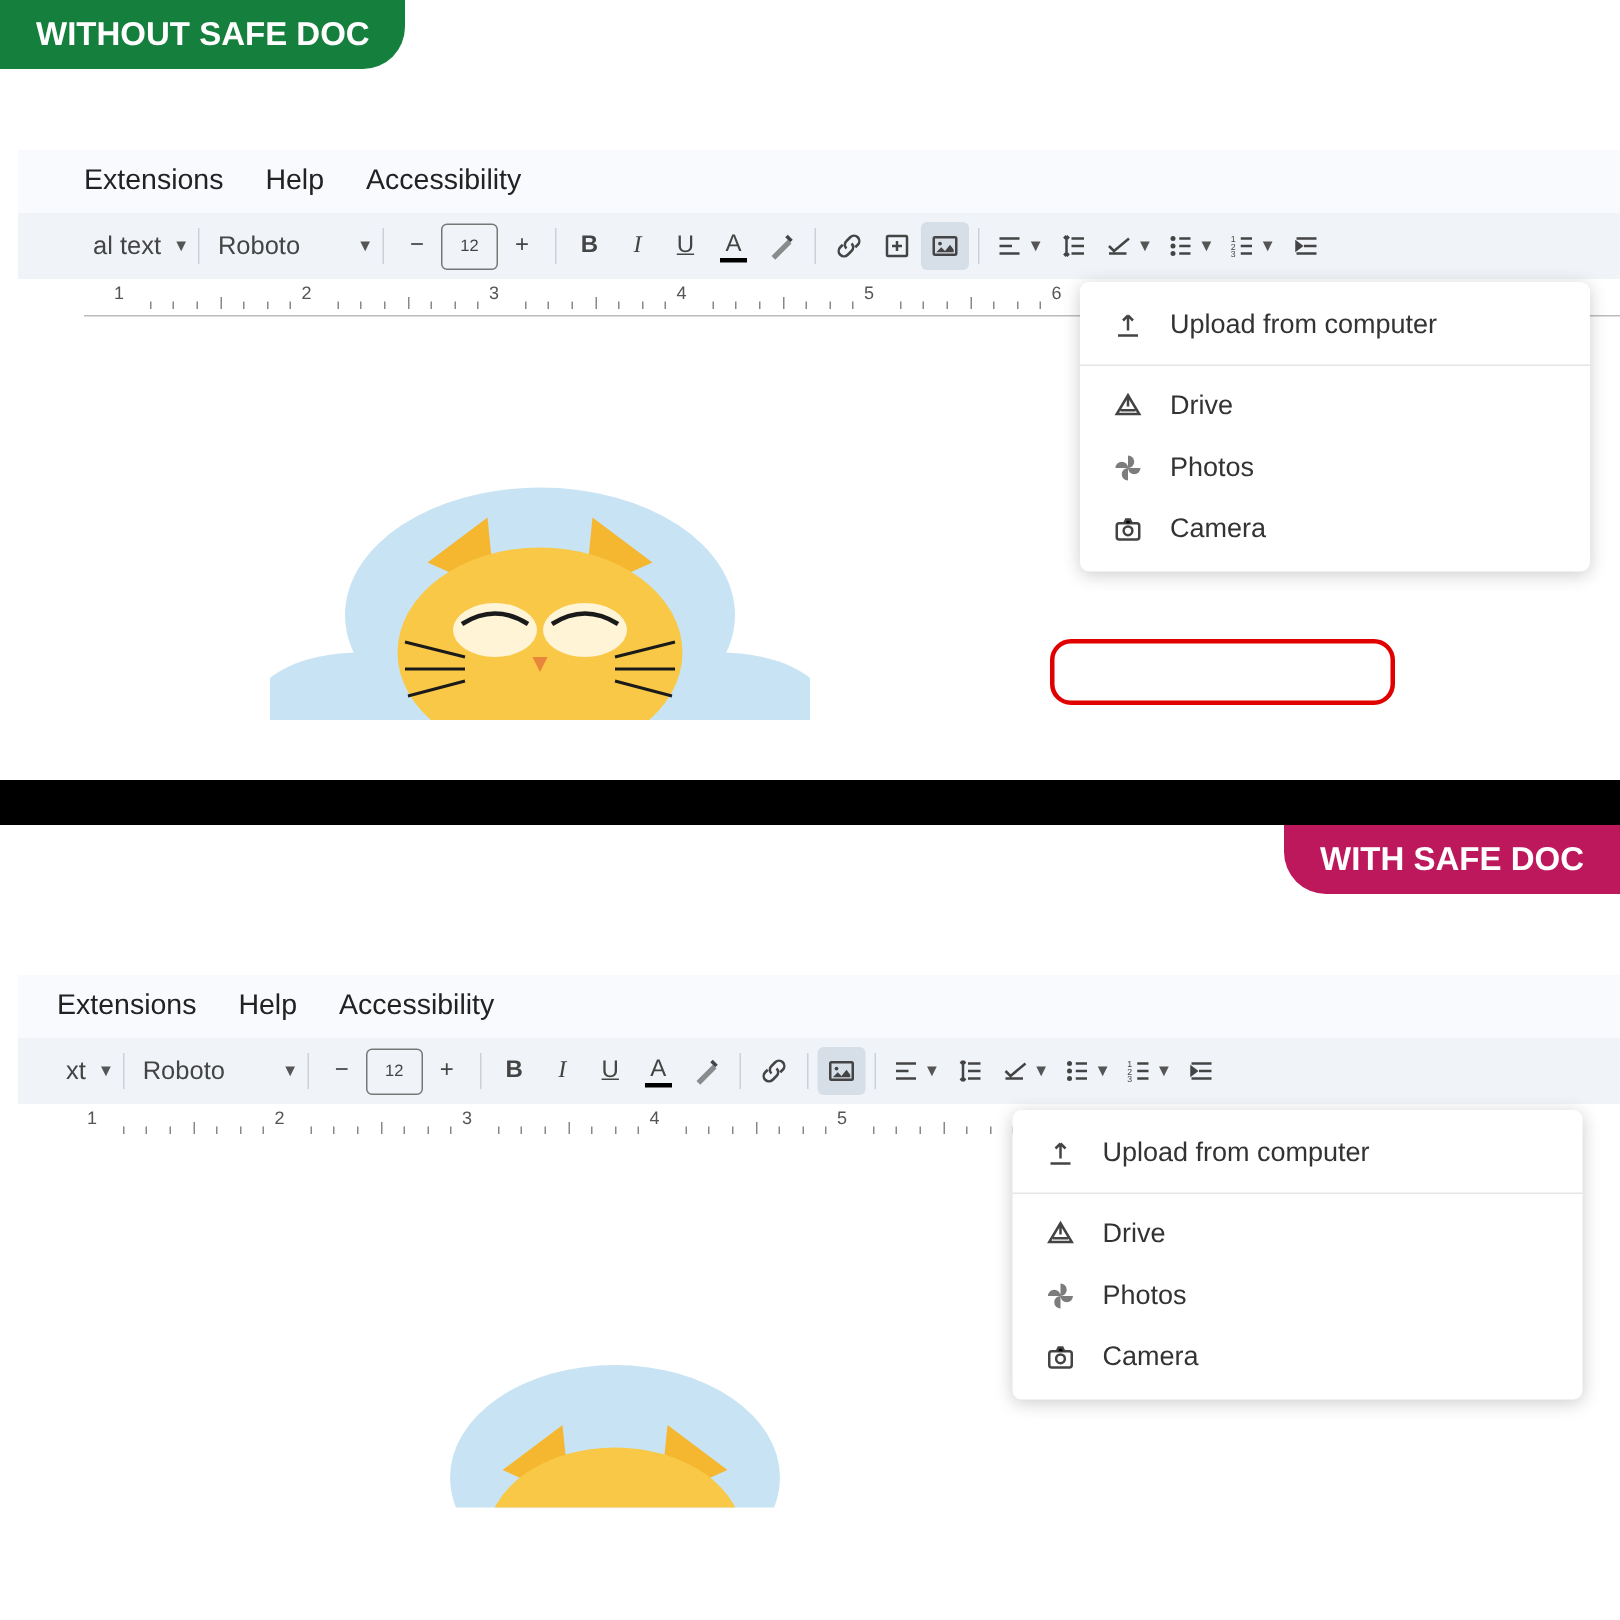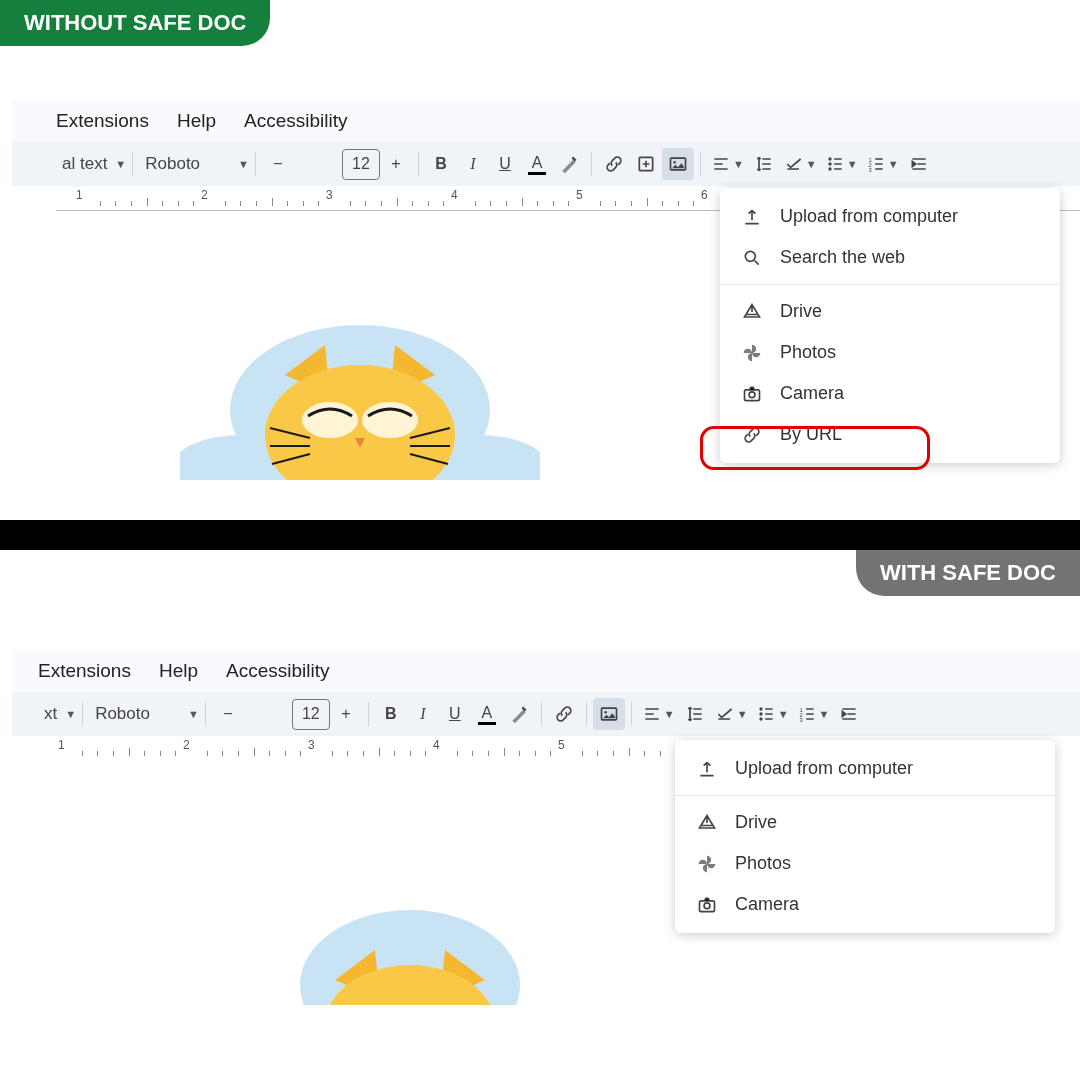--- a/index.html
+++ b/index.html
@@ -1,28 +1,28 @@
 <!DOCTYPE html>
 <html><head>
 <meta charset="utf-8">
 <style>
 * { margin:0; padding:0; box-sizing:border-box; }
 body { font-family:Arial,sans-serif; width:1080px; height:1080px; background:#fff; position:relative; overflow:hidden; }
 .badge { position:absolute; color:#fff; font-weight:bold; font-size:22px; padding:10px 24px; z-index:100; }
 .badge-red { background:#15803d; top:0; left:0; border-radius:0 0 28px 0; }
-.badge-green { background:#737373; border-radius:0 0 0 28px;text-align:right; }
+.badge-green { background:#be185d; border-radius:0 0 0 28px;text-align:right; }
 .panel { position:absolute; left:12px; right:0; background:#fff; }
 .menubar { display:flex; gap:28px; padding:10px 44px; background:#f8fafd; font-size:19px; color:#222; }
 .menubar span { cursor:pointer; }
 .toolbar { display:flex; align-items:center; padding:6px 44px; background:#f0f4f9; gap:0; font-size:16px; color:#444; position:relative; overflow:hidden; }
 .tbtn { display:flex; align-items:center; justify-content:center; min-width:32px; height:32px; padding:0 4px; cursor:pointer; border-radius:4px; }
 .tbtn.active { background:#d6dee8; }
 .sep { width:1px; height:24px; background:#ccd1d7; margin:0 6px; }
 .dd { font-size:11px; color:#555; margin-left:2px; }
-.fsize { border:1px solid #777; border-radius:4px; width:38px; height:31px; display:flex; align-items:center; justify-content:center; font-size:16px;margin-left:48px; }
+.fsize { border:1px solid #777; border-radius:4px; width:38px; height:31px; display:flex; align-items:center; justify-content:center; font-size:11px; }
 .style-text { padding:0 6px; font-size:17px; color:#444; }
 .ruler { position:relative; height:28px; margin-left:44px; font-size:12px; color:#555; }
 .ruler .num { position:absolute; top:2px; }
 .ruler .tick { position:absolute; width:1px; background:#888; bottom:8px; }
 .rulerline { position:absolute; height:1px; background:#bbb; left:44px; right:0; }
 .catbox { position:absolute; left:180px; }
 .menu { position:absolute; background:#fff; border-radius:6px; box-shadow:0 2px 12px rgba(0,0,0,0.2); padding:8px 0; width:340px; z-index:50; }
 .mitem { display:flex; align-items:center; gap:18px; padding:10px 22px; font-size:18px; color:#333; cursor:pointer; }
 .mitem svg { flex-shrink:0; }
 .mdiv { height:1px; background:#e5e5e5; margin:6px 0; }
@@ -250,50 +250,38 @@
   <path d="M230 118 L270 108 M230 126 L270 126 M230 134 L268 144" stroke="#1a1a1a" stroke-width="2"></path>
 </svg>
 
 <div class="menu" style="top:188px; left:720px;">
   <div class="mitem">
       <svg class="icon">
         <use href="#i-upload"></use>
       </svg>
       <span>Upload from computer</span>
     </div>
-  <div class="mitem">
-      <svg class="icon">
-        <use href="#i-search"></use>
-      </svg>
-      <span>Search the web</span>
-    </div>
   <div class="mdiv"></div>
   <div class="mitem">
       <svg class="icon">
         <use href="#i-drive"></use>
       </svg>
       <span>Drive</span>
     </div>
   <div class="mitem">
       <svg class="icon">
         <use href="#i-photos"></use>
       </svg>
       <span>Photos</span>
     </div>
   <div class="mitem">
       <svg class="icon">
         <use href="#i-camera"></use>
       </svg>
       <span>Camera</span>
-    </div>
-  <div class="mitem">
-      <svg class="icon">
-        <use href="#i-link"></use>
-      </svg>
-      <span>By URL</span>
     </div>
 </div>
 <div class="highlight" style="top:426px; left:700px; width:230px; height:44px;"></div>
 
 <div class="blackbar" style="top:520px;"></div>
 <div class="badge badge-green" style="top:550px; right:0;">WITH SAFE DOC</div>
 
 <div class="panel" style="top:650px;">
   <div class="menubar" style="padding-left:26px">
     <span>Extensions</span>

